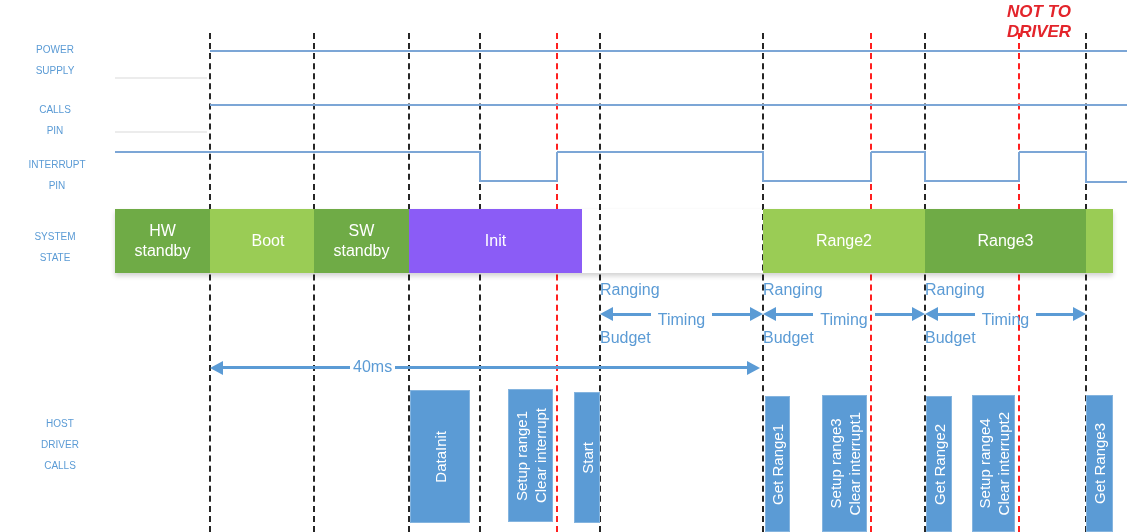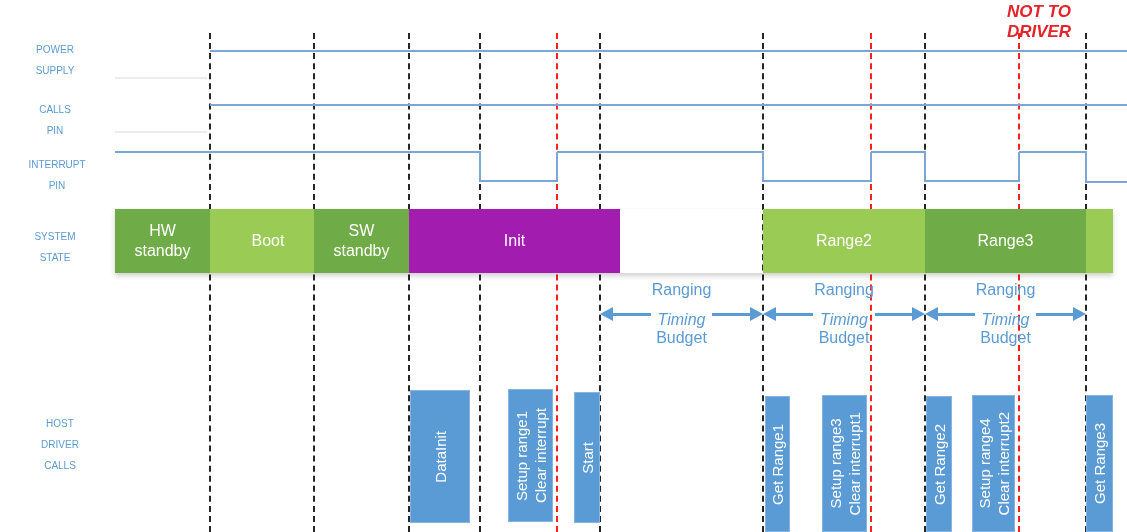--- a/index.html
+++ b/index.html
@@ -11,24 +11,24 @@
   .seg{position:absolute;z-index:2;}
   .rowlabel{
     position:absolute;z-index:4;text-align:center;color:#5B9BD5;
     font-size:10px;line-height:21px;white-space:pre-line;
   }
   .statebar{position:absolute;left:115px;top:209px;width:998px;height:64px;z-index:3;
     box-shadow:0 3px 5px rgba(0,0,0,0.18);}
   .stateseg{position:absolute;top:0;height:64px;display:flex;align-items:center;justify-content:center;}
   .stateseg .lbl{color:#fff;font-size:16px;line-height:20px;text-align:center;white-space:pre-line;}
   .budget{position:absolute;z-index:4;}
-  .budget .word{text-align:center;color:#5B9BD5;font-size:16px;line-height:24px;}
+  .budget .word{color:#5B9BD5;font-size:16px;line-height:24px;}
   .arrowrow{display:flex;align-items:center;height:18px;margin-top:3px;}
   .arrowrow .line{flex:1;height:3px;background:#5B9BD5;}
-  .arrowrow .word{flex:0 0 auto;padding:0 7px;line-height:18px;margin-top:12px;font-style:italic;}
+  .arrowrow .word{flex:0 0 auto;padding:0 7px;line-height:18px;margin-top:12px;}
   .ah-l{width:0;height:0;border-top:7px solid transparent;border-bottom:7px solid transparent;border-right:13px solid #5B9BD5;}
   .ah-r{width:0;height:0;border-top:7px solid transparent;border-bottom:7px solid transparent;border-left:13px solid #5B9BD5;}
   .duration{position:absolute;z-index:4;display:flex;align-items:center;height:15px;}
   .duration .line{flex:1;height:3px;background:#5B9BD5;}
   .duration .durlabel{position:absolute;left:140px;top:-3px;background:#fff;color:#5B9BD5;
     font-size:16px;line-height:20px;padding:0 3px;}
   .callbox{position:absolute;z-index:4;background:#5B9BD5;border:1px solid #84B4DF;
     display:flex;align-items:center;justify-content:center;box-sizing:border-box;}
   .vtext{writing-mode:vertical-rl;transform:rotate(180deg);color:#fff;font-size:15px;
     line-height:19px;text-align:center;white-space:pre-line;}
@@ -75,21 +75,21 @@
         <div class="lbl">HW
 standby</div>
       </div>
       <div class="stateseg" style="left: 95px; width: 116px; background: rgb(154, 204, 85);">
         <div class="lbl">Boot</div>
       </div>
       <div class="stateseg" style="left: 199px; width: 95px; background: rgb(111, 171, 70);">
         <div class="lbl">SW
 standby</div>
       </div>
-      <div class="stateseg" style="left: 294px; width: 211px; background: #a21caf;">
+      <div class="stateseg" style="left: 294px; width: 173px; background: #8b5cf6;">
         <div class="lbl">Init</div>
       </div>
       <div class="stateseg" style="left: 648px; width: 162px; background: rgb(154, 204, 85);">
         <div class="lbl">Range2</div>
       </div>
       <div class="stateseg" style="left: 810px; width: 161px; background: rgb(111, 171, 70);">
         <div class="lbl">Range3</div>
       </div>
       <div class="stateseg" style="left: 971px; width: 27px; background: rgb(154, 204, 85);"></div>
     </div>
@@ -119,20 +119,26 @@
       <div class="word">Ranging</div>
       <div class="arrowrow">
         <div class="ah-l"></div>
         <div class="line"></div>
         <div class="word">Timing</div>
         <div class="line"></div>
         <div class="ah-r"></div>
       </div>
       <div class="word" style="margin-top: 3px;">Budget</div>
     </div>
+    <div class="duration" style="left: 210px; top: 360px; width: 550px;">
+      <div class="ah-l"></div>
+      <div class="line"></div>
+      <div class="ah-r"></div>
+      <div class="durlabel">40ms</div>
+    </div>
     <div class="callbox" style="left: 410px; top: 390px; width: 60px; height: 133px;">
       <div class="vtext">DataInit</div>
     </div>
     <div class="callbox" style="left: 508px; top: 389px; width: 45px; height: 133px;">
       <div class="vtext">Setup range1
 Clear interrupt</div>
     </div>
     <div class="callbox" style="left: 574px; top: 392px; width: 26px; height: 131px;">
       <div class="vtext">Start</div>
     </div>

